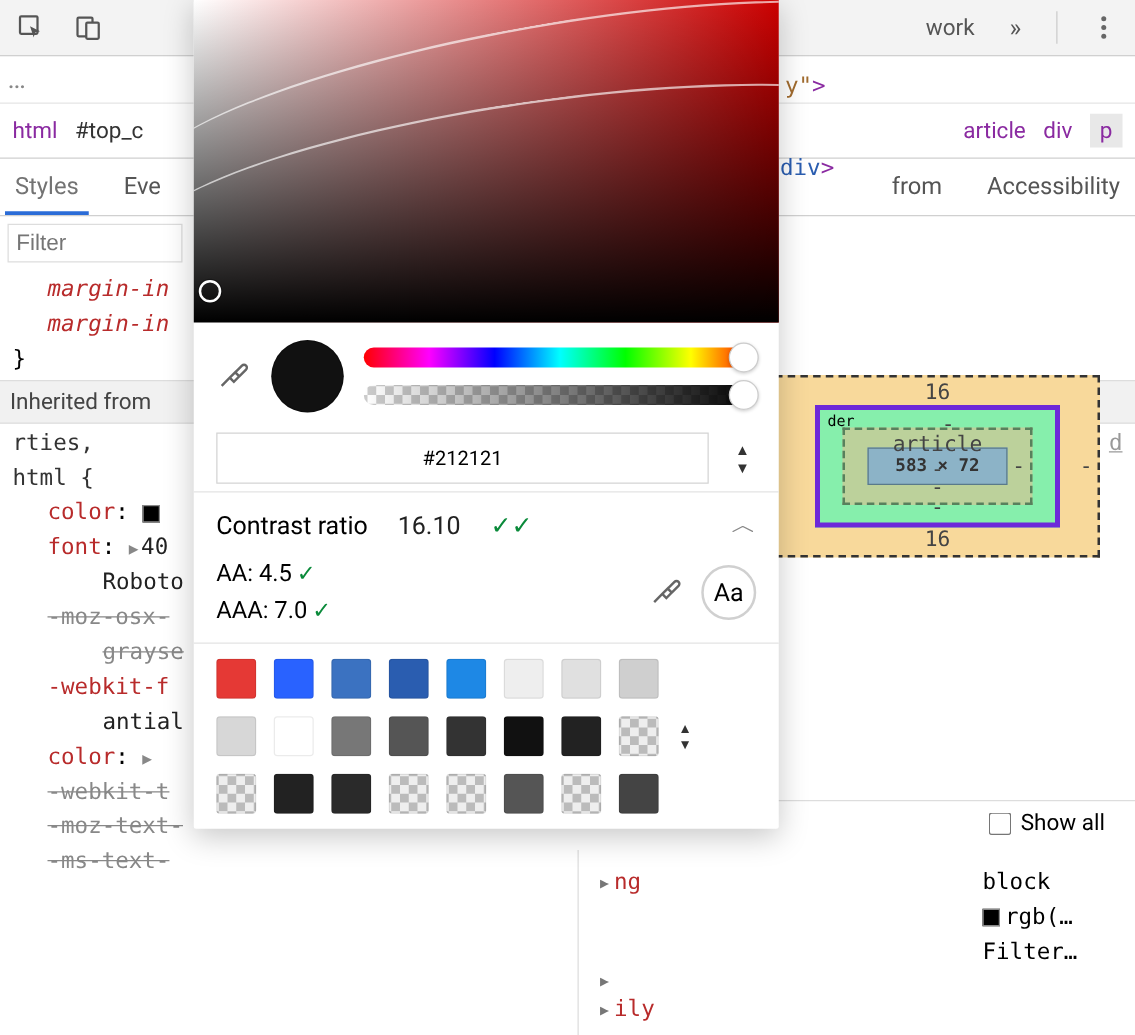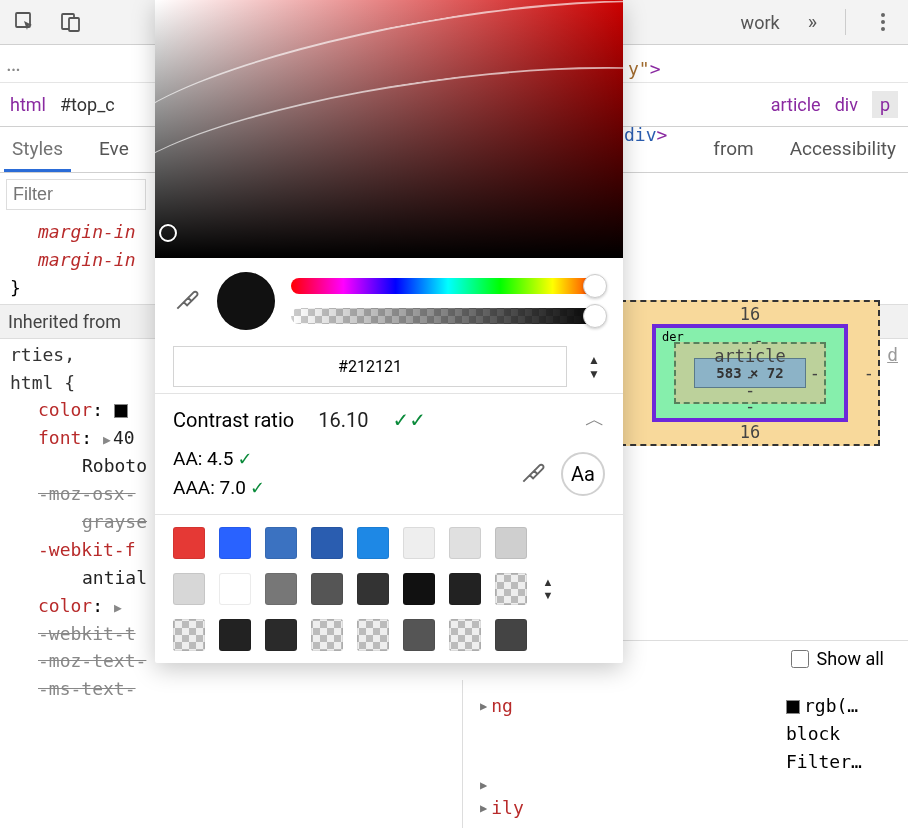--- a/index.html
+++ b/index.html
@@ -593,22 +593,22 @@
     </div>
   <div class="row" style="margin-top:56px">
       <span class="tri-r">▶</span>
     </div>
   <div class="row">
       <span class="tri-r">▶</span>
       <span style="color:#b82b2b">ily</span>
     </div>
 </div>
 <div class="computed-list">
+  <div>block</div>
   <div><span class="swatch-sq"></span><span>rgb(…</span></div>
-  <div>block</div>
   <div>Filter…</div>
 </div>
 
 <div class="picker">
   <div class="sv-field">
     <div class="curve1"></div>
     <div class="curve2"></div>
     <div class="sv-handle"></div>
   </div>
 

